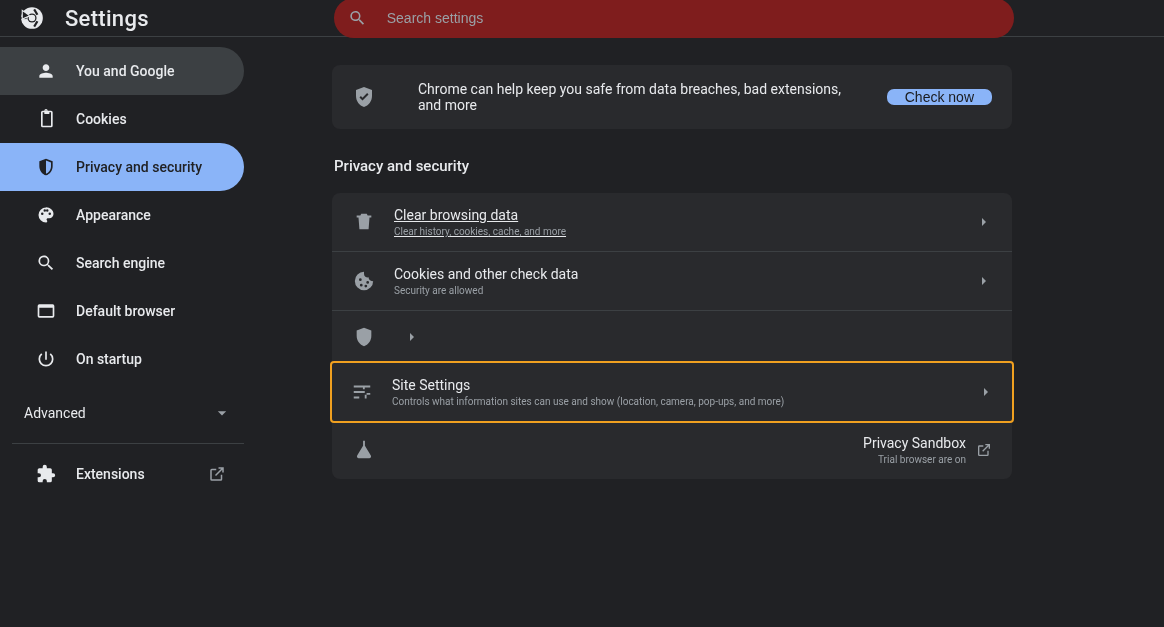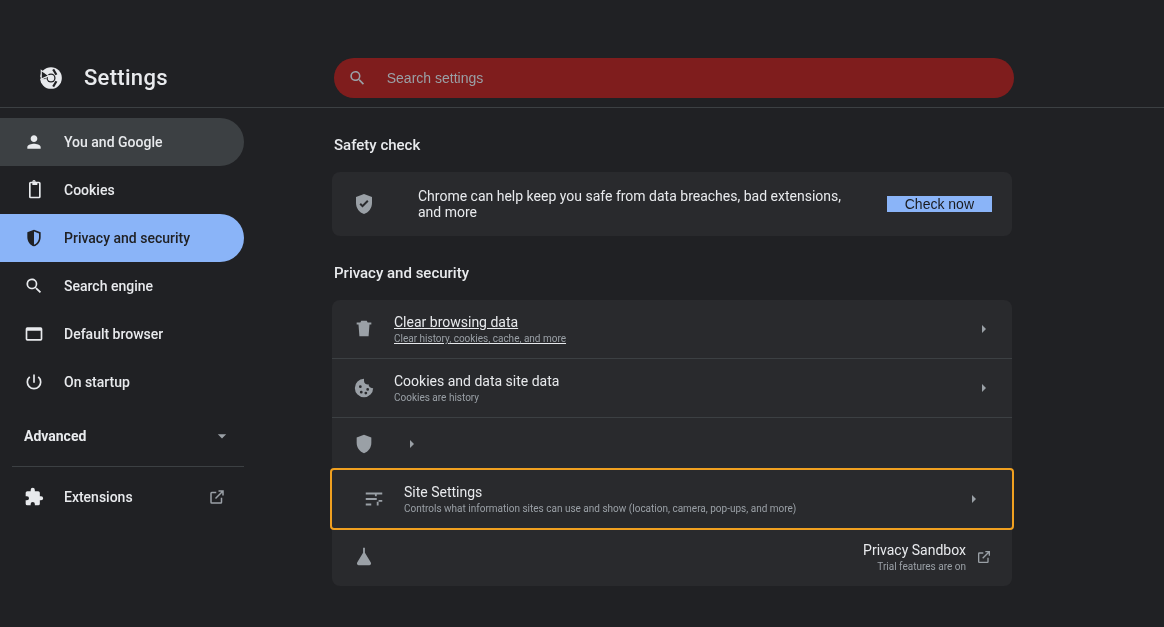--- a/index.html
+++ b/index.html
@@ -17,25 +17,24 @@
   html,body{margin:0;padding:0;height:100%;}
   body{
     width:1164px;height:627px;overflow:hidden;
     background:var(--bg0);
     font-family:Roboto,Arial,sans-serif;
     color:var(--text);
     font-size:13px;
   }
   
   .topbar{
-    display:flex;align-items:center;height:60px;
+    display:flex;align-items:center;height:37px;
     border-bottom:1px solid var(--divider);
-    padding-left:38px;
+    padding-left:19px;
     box-sizing:border-box;
-    margin-top:48px;
   }
   .app-logo{width:26px;height:26px;margin-right:20px;position:relative;}
   .app-title{font-size:22px;font-weight:500;letter-spacing:.3px;}
   .searchwrap{
     margin-left:auto;margin-right:150px;
     flex:0 0 680px;
   }
   .searchbox{
     display:flex;align-items:center;
     background:#7f1d1d;border-radius:24px;height:40px;
@@ -55,71 +54,71 @@
     box-sizing:border-box;
   }
   .main{
     flex:1;overflow:auto;
     padding:28px 0 40px 0;
   }
   .main-inner{width:680px;margin:0 0 0 76px;}
   
   .nav-item{
     display:flex;align-items:center;height:48px;
-    padding-left:24px;border-radius:0 24px 24px 0;
+    padding-left:36px;border-radius:0 24px 24px 0;
     cursor:pointer;font-size:14px;font-weight:500;color:var(--text);
     margin-right:12px;
     position:relative;
   }
   .nav-item .icon{width:20px;height:20px;margin-right:20px;display:flex;align-items:center;justify-content:center;}
   .nav-item .icon svg{width:20px;height:20px;fill:var(--text);}
   .nav-item.hover{background:var(--nav-hover);}
   .nav-item.selected{background:var(--accent);color:#202124;}
   .nav-item.selected .icon svg{fill:#202124;}
   .nav-adv{
     display:flex;align-items:center;justify-content:space-between;
-    height:48px;padding:0 24px;font-size:14px;font-weight:700;cursor:pointer;
+    height:48px;padding:0 24px;font-size:14px;font-weight:400;cursor:pointer;
     margin-top:6px;
   }
   .nav-adv svg{width:20px;height:20px;fill:var(--muted);}
   .nav-divider{height:1px;background:var(--divider);margin:6px 12px 6px 12px;}
   .nav-item .trail{position:absolute;right:18px;width:18px;height:18px;}
   .nav-item .trail svg{width:18px;height:18px;fill:var(--muted);}
   
   .section-title{font-size:15px;font-weight:500;margin:0 0 18px 2px;color:var(--text);}
   .card{
     background:var(--card);border-radius:8px;
     margin-bottom:28px;
   }
   .safety-row{
     display:flex;align-items:center;padding:16px 20px;gap:24px;
   }
   .safety-row .icon{width:24px;height:24px;margin-right:18px;}
   .safety-row .icon svg{width:24px;height:24px;fill:var(--muted);}
   .safety-row .msg{flex:1;font-size:14px;color:var(--text);}
   .safety-row button{
-    background:var(--accent);border:0;border-radius:0;
+    background:var(--accent);border:0;border-radius:7px;
     color:#1a1b1e;font-size:14px;font-weight:500;
     padding:0 18px;cursor:pointer;
   }
   .rows .row{
     display:flex;align-items:center;padding:14px 20px;
     border-top:1px solid var(--divider);cursor:pointer;position:relative;
   }
   .rows .row:first-child{border-top:0;text-decoration:underline;}
   .row .icon{width:24px;height:24px;margin-right:18px;display:flex;align-items:center;justify-content:center;}
   .row .icon svg{width:22px;height:22px;fill:var(--muted);}
   .row .texts{flex:1;min-width:0;}
   .row .title{font-size:14px;color:var(--text);margin-bottom:3px;}
   .row .sub{font-size:10px;color:var(--muted);}
   .row .arrow{width:16px;height:16px;margin-left:10px;}
   .row .arrow svg{width:16px;height:16px;fill:var(--muted);}
   .row.highlight{
     border:2px solid var(--highlight-border);border-radius:4px;
-    margin:-2px;padding:14px 30px;
+    margin:-2px;padding:14px 18px;
   }
   .row.highlight + .row{border-top:0;text-align:right;}
 </style>
 </head>
 <body>
 
 <svg width="0" height="0" style="position:absolute">
   <defs>
     <g id="i-person">
         <path d="M12 12c2.2 0 4-1.8 4-4s-1.8-4-4-4-4 1.8-4 4 1.8 4 4 4zm0 2c-2.7 0-8 1.3-8 4v2h16v-2c0-2.7-5.3-4-8-4z"></path>
@@ -228,20 +227,28 @@
       <span class="icon">
           <svg viewBox="0 0 24 24">
             <use href="#i-shield-half"></use>
           </svg>
         </span>
       <span>Privacy and security</span>
     </div>
       <div class="nav-item">
       <span class="icon">
           <svg viewBox="0 0 24 24">
+            <use href="#i-palette"></use>
+          </svg>
+        </span>
+      <span>Appearance</span>
+    </div>
+      <div class="nav-item">
+      <span class="icon">
+          <svg viewBox="0 0 24 24">
             <use href="#i-search"></use>
           </svg>
         </span>
       <span>Search engine</span>
     </div>
       <div class="nav-item">
       <span class="icon">
           <svg viewBox="0 0 24 24">
             <use href="#i-window"></use>
           </svg>
@@ -272,21 +279,20 @@
       <span>Extensions</span>
       <span class="trail"><svg viewBox="0 0 24 24">
             <use href="#i-external"></use>
           </svg></span>
     </div>
     </nav>
 
   <main class="main">
     <div class="main-inner">
 
-      <div class="section-title">Safety check</div>
       <div class="card">
         <div class="safety-row">
           <span class="icon"><svg viewBox="0 0 24 24">
                 <use href="#i-shield-check"></use>
               </svg></span>
           <span class="msg">Chrome can help keep you safe from data breaches, bad extensions, and more</span>
           <button>Check now</button>
         </div>
       </div>
 
@@ -306,22 +312,22 @@
                 <use href="#i-arrow"></use>
               </svg></span>
     </div>
           <div class="row">
       <span class="icon">
               <svg viewBox="0 0 24 24">
                 <use href="#i-cookie"></use>
               </svg>
             </span>
       <span class="texts">
-        <div class="title">Cookies and data site data</div>
-        <div class="sub">Cookies are history</div>
+        <div class="title">Cookies and other check data</div>
+        <div class="sub">Security are allowed</div>
       </span>
       <span class="arrow"><svg viewBox="0 0 24 24">
                 <use href="#i-arrow"></use>
               </svg></span>
     </div>
           <div class="row">
       <span class="icon">
               <svg viewBox="0 0 24 24">
                 <use href="#i-shield"></use>
               </svg>
@@ -345,21 +351,21 @@
               </svg></span>
     </div>
           <div class="row">
       <span class="icon">
               <svg viewBox="0 0 24 24">
                 <use href="#i-flask"></use>
               </svg>
             </span>
       <span class="texts">
         <div class="title">Privacy Sandbox</div>
-        <div class="sub">Trial features are on</div>
+        <div class="sub">Trial browser are on</div>
       </span>
       <span class="arrow"><svg viewBox="0 0 24 24">
                 <use href="#i-external"></use>
               </svg></span>
     </div>
         </div>
 
     </div>
   </main>
 </div>

